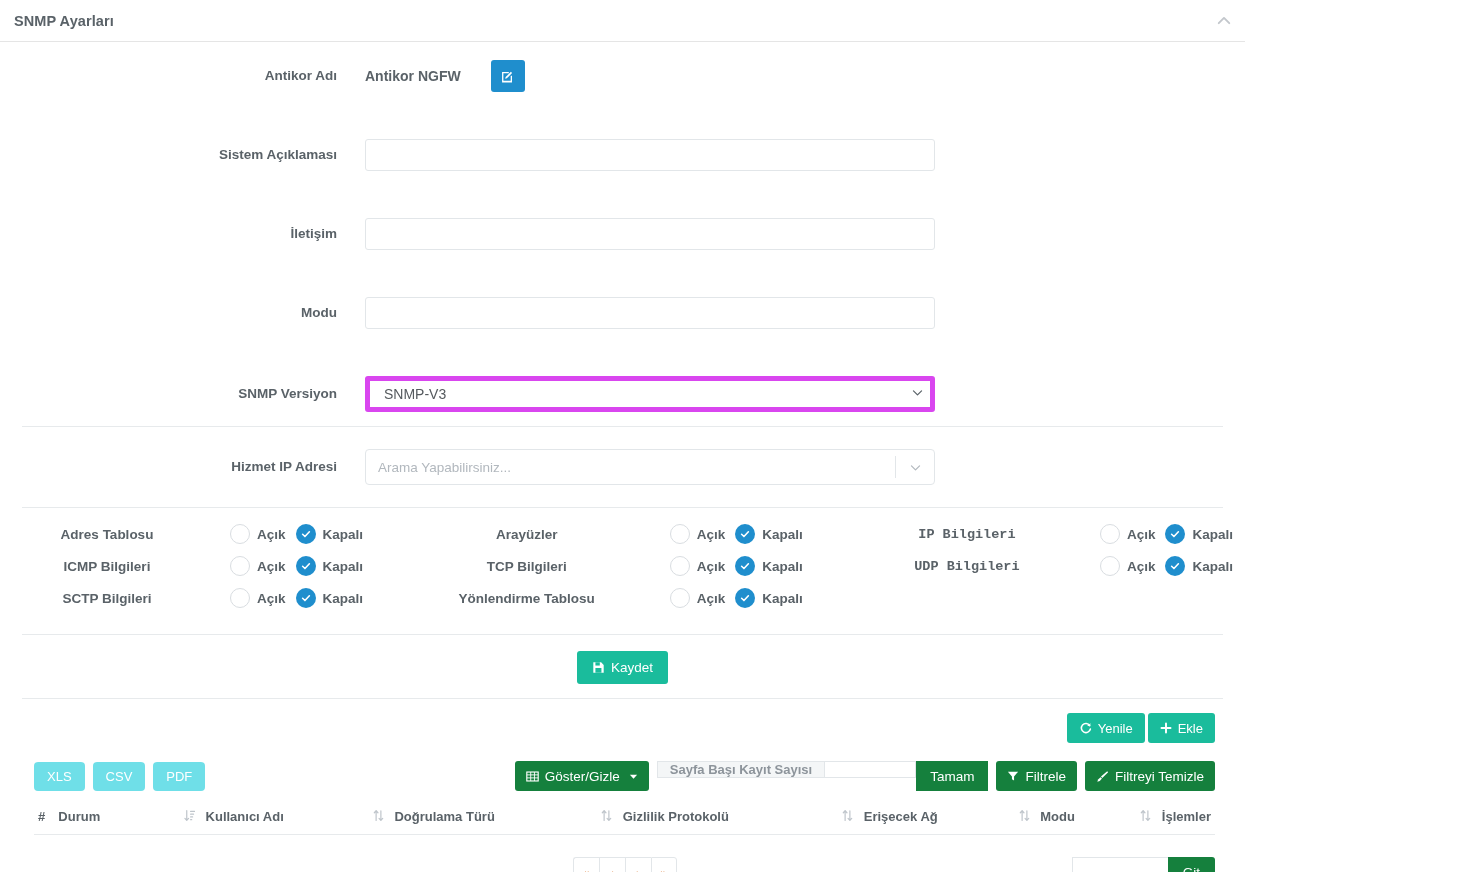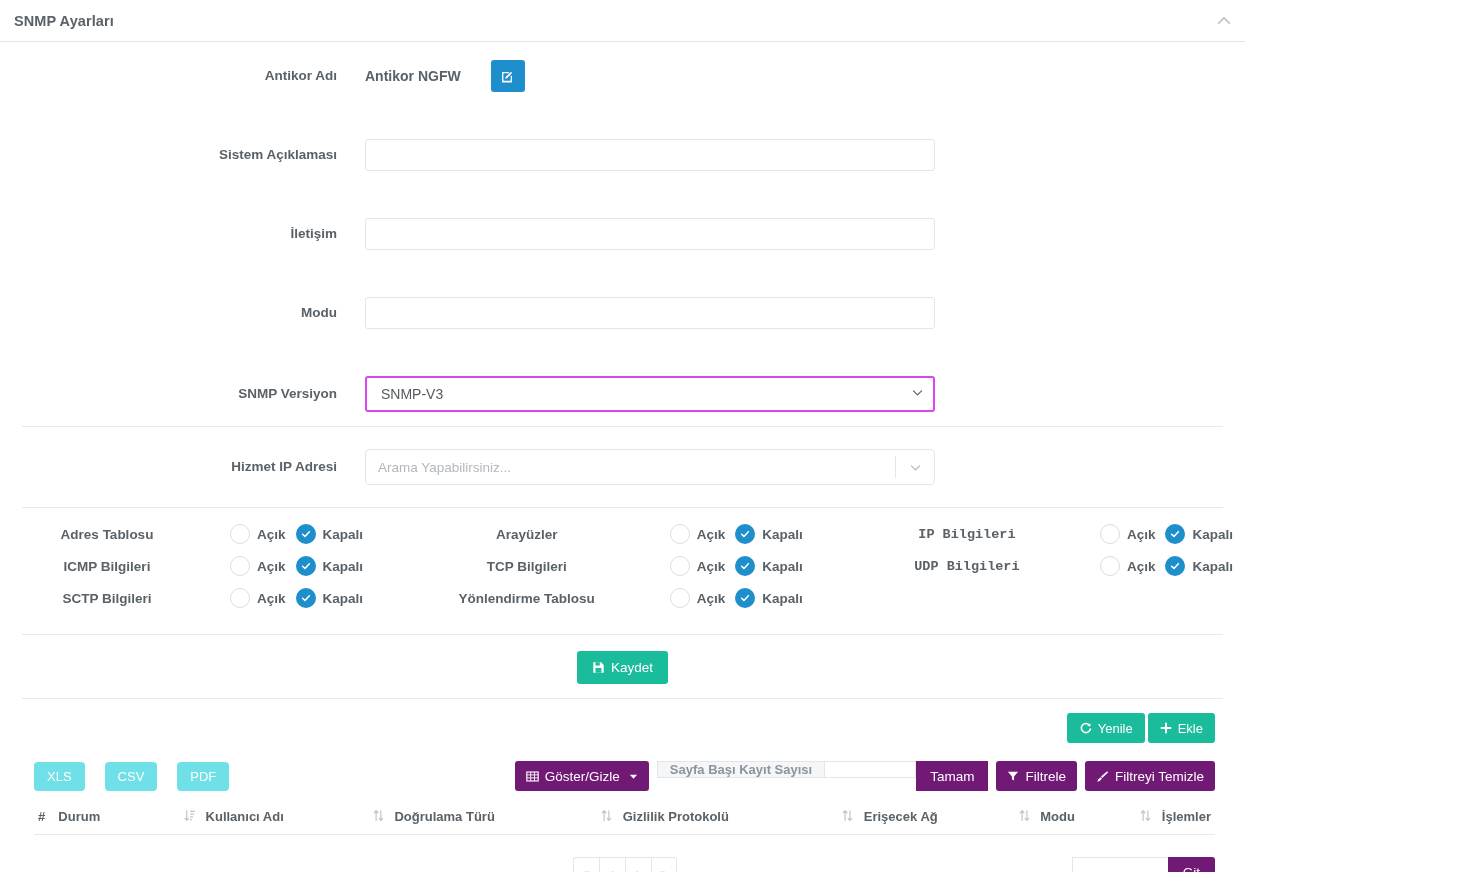--- a/index.html
+++ b/index.html
@@ -61,21 +61,21 @@
   .txt {
     width: 570px; height: 32px;
     border: 1px solid #e2e6e9; border-radius: 3px;
     background: #fff; padding: 4px 10px;
     font-family: "Liberation Sans", sans-serif; font-size: 13.5px;
     color: #555a5e; outline: none;
   }
   .sel-wrap { position: relative; width: 570px; }
   .sel {
     width: 570px; height: 36px;
-    border: 2px solid #d946ef; border-radius: 3px;
+    border: 5px solid #d946ef; border-radius: 3px;
     background: #fff; padding: 4px 28px 4px 14px;
     font-family: "Liberation Sans", sans-serif; font-size: 14px;
     color: #555a5e; outline: none;
     -webkit-appearance: none; appearance: none; cursor: pointer;
   }
   .sel-arrow {
     position: absolute; right: 11px; top: 50%; transform: translateY(-50%);
     pointer-events: none; color: #5a6268;
   }
 
@@ -125,34 +125,34 @@
 
   
   .save-wrap { display: flex; justify-content: center; padding: 16px 0 14px 0; }
   .btn {
     border: none; border-radius: 3px; cursor: pointer;
     font-family: "Liberation Sans", sans-serif;
     display: inline-flex; align-items: center; justify-content: center;
     gap: 6px; color: #fff;
   }
   .btn-teal { background: #1abc9c; }
-  .btn-cyan { background: #701a75; }
+  .btn-cyan { background: #15803d; }
   .btn-cyan-light { background: #6fdfe8; }
   .btn-save { height: 33px; padding: 0 15px; font-size: 13.5px; }
 
   
   .tool-sep { height: 1px; background: #e7eaec; margin: 0 22px; }
   .top-actions { display: flex; justify-content: flex-end; gap: 3px; padding: 14px 30px 12px 22px; }
   .btn-sm { height: 30px; padding: 0 12px; font-size: 13px; }
 
   .toolbar {
     display: flex; align-items: center;
     padding: 0 30px 0 34px; height: 38px; margin-top: 2px;
   }
-  .exports { display: flex; gap: 20px; }
+  .exports { display: flex; gap: 8px; }
   .btn-exp { height: 29px; padding: 0 13px; font-size: 13px; border-radius: 4px; }
   .toolbar-right { margin-left: auto; display: flex; align-items: center; gap: 8px; }
   .btn-show { height: 30px; padding: 0 11px; font-size: 13.5px; border-radius: 3px; }
   .input-group { display: flex; align-items: flex-start; height: 30px; }
   .ig-addon {
     background: #f4f6f7; border: 1px solid #e2e6e9; border-right: none;
     display: flex; align-items: center; padding: 0 12px;
     font-size: 13px; font-weight: bold; color: #8d949b;
   }
   .ig-input {

